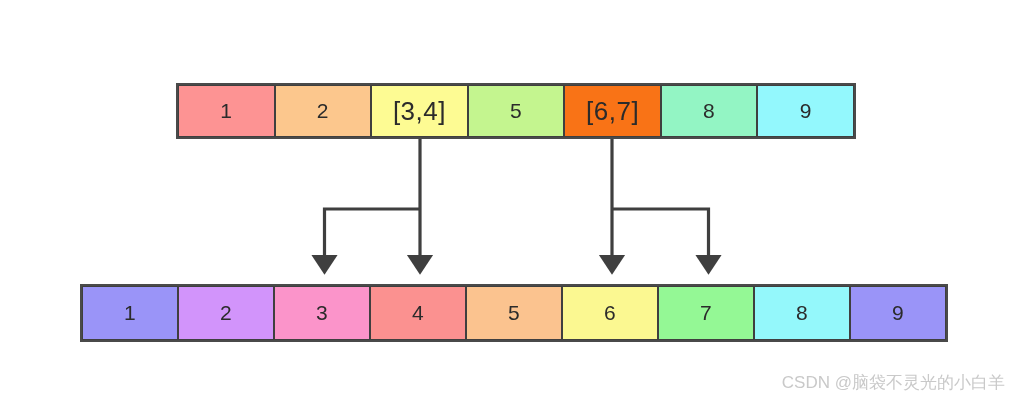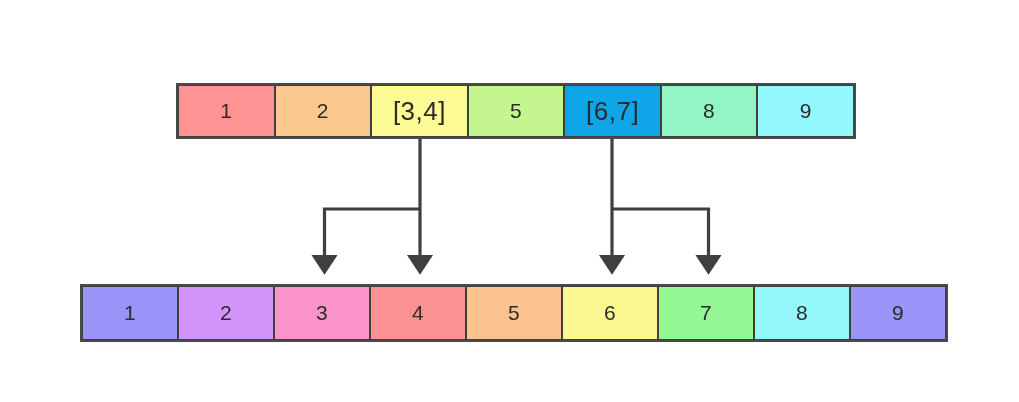--- a/index.html
+++ b/index.html
@@ -76,21 +76,21 @@
 </head>
 <body>
 
 <div id="diagram">
 
   <div class="row" id="top-row">
       <div class="cell" style="background: rgb(253, 147, 147);">1</div>
       <div class="cell" style="background: rgb(252, 199, 141);">2</div>
       <div class="cell wide-label" style="background: rgb(253, 251, 147);">[3,4]</div>
       <div class="cell" style="background: rgb(196, 245, 143);">5</div>
-      <div class="cell wide-label" style="background: #0ea5e9;">[6,7]</div>
+      <div class="cell wide-label" style="background: #f97316;">[6,7]</div>
       <div class="cell" style="background: rgb(147, 245, 196);">8</div>
       <div class="cell" style="background: rgb(147, 248, 253);">9</div>
     </div>
 
   <div class="row" id="bottom-row">
       <div class="cell" style="background: rgb(154, 148, 248);">1</div>
       <div class="cell" style="background: rgb(210, 148, 251);">2</div>
       <div class="cell" style="background: rgb(251, 148, 202);">3</div>
       <div class="cell" style="background: rgb(251, 145, 144);">4</div>
       <div class="cell" style="background: rgb(251, 195, 143);">5</div>
@@ -113,14 +113,15 @@
       <path d="M420,209 L420,262" stroke="#3f3f3f" stroke-width="3.2" fill="none" marker-end="url(#arrowhead)"></path>
     </g>
 
     <g>
       <path d="M612,139 L612,209" stroke="#3f3f3f" stroke-width="3.2" fill="none"></path>
       <path d="M612,209 L708.5,209 L708.5,262" stroke="#3f3f3f" stroke-width="3.2" fill="none" marker-end="url(#arrowhead)"></path>
       <path d="M612,209 L612,262" stroke="#3f3f3f" stroke-width="3.2" fill="none" marker-end="url(#arrowhead)"></path>
     </g>
   </svg>
 
+  <div id="watermark">CSDN @脑袋不灵光的小白羊</div>
 
 </div>
 
 </body></html>

